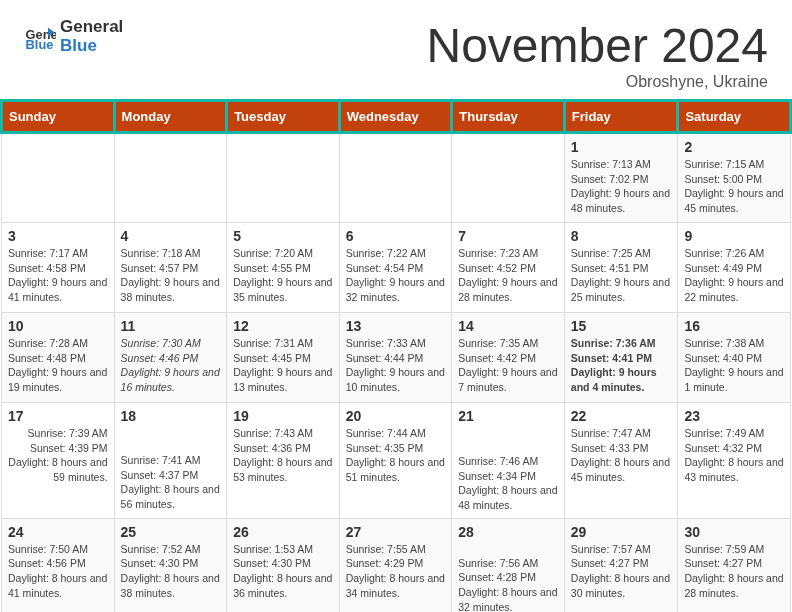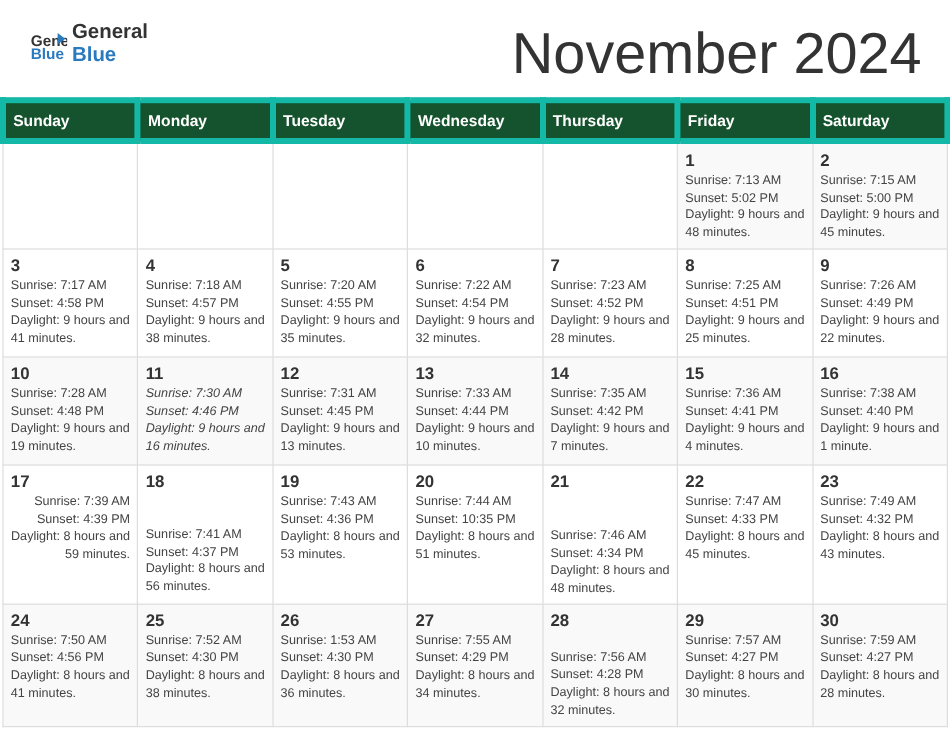--- a/index.html
+++ b/index.html
@@ -10,27 +10,27 @@
     .logo { display: flex; align-items: center; }
     .logo-icon { width: 32px; height: 32px; margin-right: 4px; }
     
     .title-block { text-align: right; }
     .month-title { font-size: 48px; font-weight: 300; color: #333; }
     .subtitle { font-size: 16px; color: #555; }
     
     .calendar { width: 100%; border-collapse: collapse; margin: 0; }
     
     .calendar thead tr th {
-      background: #14532d;
+      background: #c2410c;
       color: #fff;
       font-size: 13px;
       font-weight: bold;
       padding: 7px 6px;
       text-align: left;
-      border: 5px solid #14b8a6;
+      border: 3px solid #14b8a6;
     }
     
     .calendar tbody tr td {
       vertical-align: top;
       border: 1px solid #ddd;
       padding: 5px 6px;
       font-size: 11px;
       color: #333;
       min-width: 100px;
       height: 90px;
@@ -73,20 +73,21 @@
       <polygon points="30,8 38,14 30,20" fill="#2a7abf"></polygon>
       <text x="2" y="35" font-size="16" font-weight="bold" fill="#2a7abf">Blue</text>
     </svg>
     <div style="display:flex;flex-direction:column;line-height:1.1;">
       <span style="font-size:17px;font-weight:bold;color:#333;">General</span>
       <span style="font-size:17px;font-weight:bold;color:#2a7abf;">Blue</span>
     </div>
   </div>
   <div class="title-block">
     <div class="month-title">November 2024</div>
+    <div class="subtitle">Obroshyne, Ukraine</div>
   </div>
 </div>
 
 <table class="calendar">
   <thead>
     <tr>
     <th>Sunday</th>
         <th>Monday</th>
         <th>Tuesday</th>
         <th>Wednesday</th>
@@ -98,21 +99,21 @@
   <tbody id="calendar-body">
   <tr>
         <td class="empty-cell"></td>
         <td class="empty-cell"></td>
         <td class="empty-cell"></td>
         <td class="empty-cell"></td>
         <td class="empty-cell"></td>
         <td>
           <span class="day-number">1</span>
           <div class="day-info" style="white-space: pre-line;">Sunrise: 7:13 AM
-Sunset: 5:02 PM
+Sunset: 7:02 PM
 Daylight: 9 hours and 48 minutes.</div>
         </td>
         <td>
           <span class="day-number">2</span>
           <div class="day-info" style="white-space: pre-line;">Sunrise: 7:15 AM
 Sunset: 5:00 PM
 Daylight: 9 hours and 45 minutes.</div>
         </td>
       </tr>
       <tr>
@@ -185,21 +186,21 @@
 Daylight: 9 hours and 10 minutes.</div>
         </td>
         <td>
           <span class="day-number">14</span>
           <div class="day-info" style="white-space: pre-line;">Sunrise: 7:35 AM
 Sunset: 4:42 PM
 Daylight: 9 hours and 7 minutes.</div>
         </td>
         <td>
           <span class="day-number">15</span>
-          <div class="day-info" style="white-space: pre-line;">Sunrise: 7:36 AM
+          <div class="day-info" style="white-space: pre-line; font-weight: bold;">Sunrise: 7:36 AM
 Sunset: 4:41 PM
 Daylight: 9 hours and 4 minutes.</div>
         </td>
         <td>
           <span class="day-number">16</span>
           <div class="day-info" style="white-space: pre-line;">Sunrise: 7:38 AM
 Sunset: 4:40 PM
 Daylight: 9 hours and 1 minute.</div>
         </td>
       </tr>
@@ -218,21 +219,21 @@
         </td>
         <td>
           <span class="day-number">19</span>
           <div class="day-info" style="white-space: pre-line;">Sunrise: 7:43 AM
 Sunset: 4:36 PM
 Daylight: 8 hours and 53 minutes.</div>
         </td>
         <td>
           <span class="day-number">20</span>
           <div class="day-info" style="white-space: pre-line;">Sunrise: 7:44 AM
-Sunset: 10:35 PM
+Sunset: 4:35 PM
 Daylight: 8 hours and 51 minutes.</div>
         </td>
         <td>
           <span class="day-number">21</span>
           <div class="day-info" style="white-space: pre-line; margin-top: 30px;">Sunrise: 7:46 AM
 Sunset: 4:34 PM
 Daylight: 8 hours and 48 minutes.</div>
         </td>
         <td>
           <span class="day-number">22</span>

